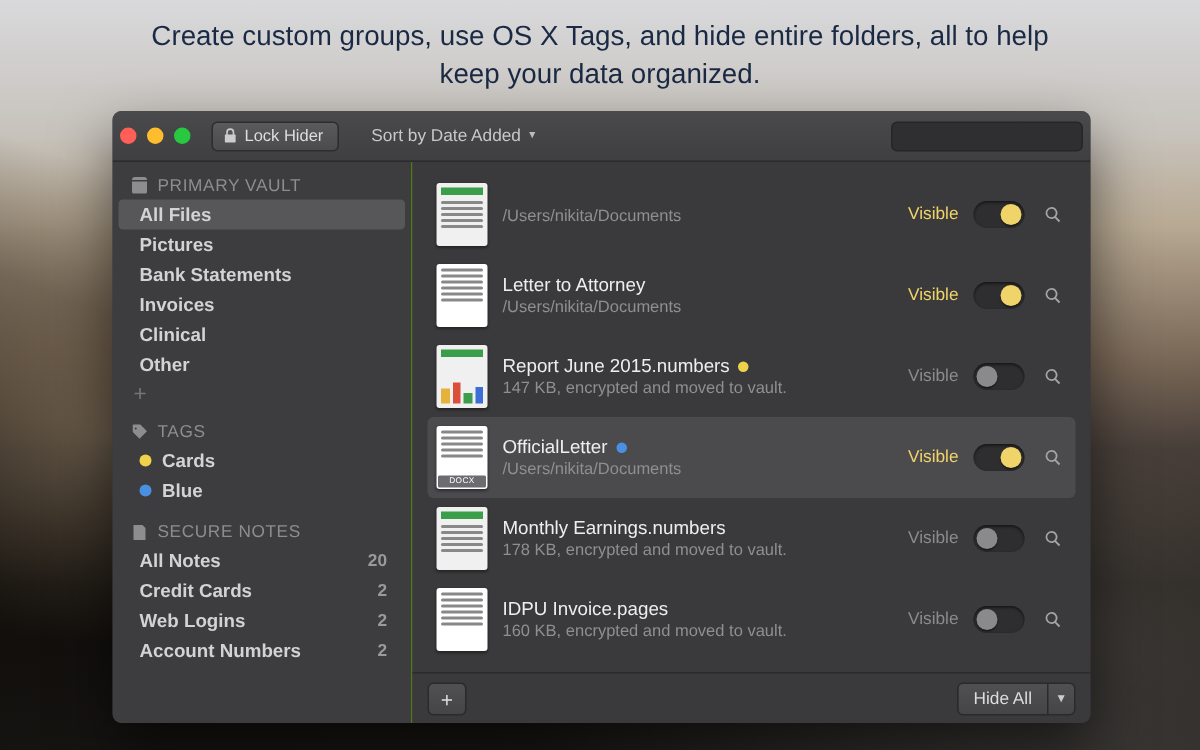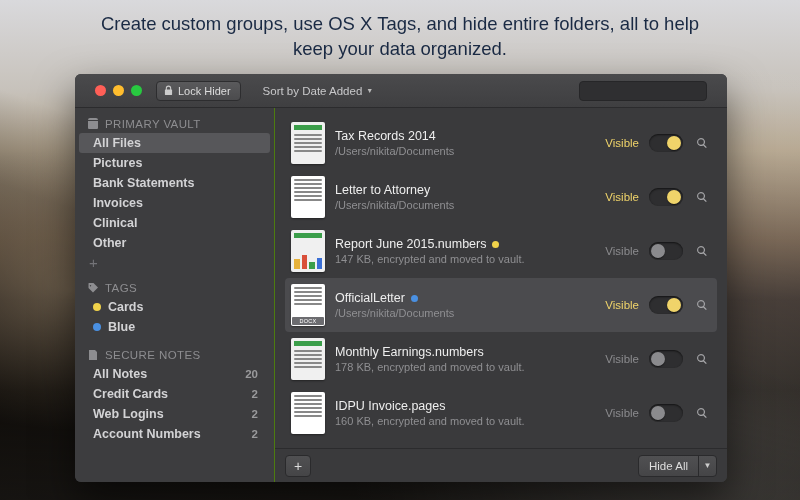--- a/index.html
+++ b/index.html
@@ -21,21 +21,21 @@
     text-align: center; color: #1a2a44; font-size: 18.5px; line-height: 1.35;
     font-weight: 400; padding: 0 80px;
   }
   .window {
     position: absolute; left: 75px; top: 74px; width: 652px; height: 408px;
     background: #3a3a3c; border-radius: 6px; box-shadow: 0 18px 40px rgba(0,0,0,0.55);
     display: flex; flex-direction: column; overflow: hidden; color: #d9d9db;
   }
   .titlebar {
     height: 34px; background: linear-gradient(#4a4a4c,#3f3f41);
-    display: flex; align-items: center; padding: 0 20px; gap: 8px;
+    display: flex; align-items: center; padding: 0 5px; gap: 8px;
     border-bottom: 1px solid #2b2b2d;
   }
   .traffic { display: flex; gap: 7px; margin-right: 6px; }
   .traffic span { width: 11px; height: 11px; border-radius: 50%; display:block;}
   .t-close{background:#ff5f57}.t-min{background:#ffbd2e}.t-max{background:#28c940}
   .lock-btn {
     background: linear-gradient(#5a5a5c,#4b4b4d); border:1px solid #2d2d2f; color:#ddd;
     font-size:11px; padding:3px 9px 3px 7px; border-radius:4px; display:flex; align-items:center; gap:5px;
     cursor:pointer;
   }
@@ -232,21 +232,20 @@
           <div class="row">
             <div class="thumb spread">
               <div class="hdr"></div>
               <div class="ln"></div>
               <div class="ln"></div>
               <div class="ln"></div>
               <div class="ln"></div>
               <div class="ln"></div>
             </div>
             <div class="meta">
-              <div class="fname">Tax Records 2014</div>
               <div class="fsub">/Users/nikita/Documents</div>
             </div>
             <div class="vis on">Visible</div>
             <div class="switch on">
               <div class="knob"></div>
             </div>
             <div class="reveal">
               <svg viewBox="0 0 12 12">
                 <path d="M5 1a4 4 0 013.1 6.5l2.7 2.7-.9.9-2.7-2.7A4 4 0 115 1zm0 1.2a2.8 2.8 0 100 5.6 2.8 2.8 0 000-5.6z"></path>
               </svg>

